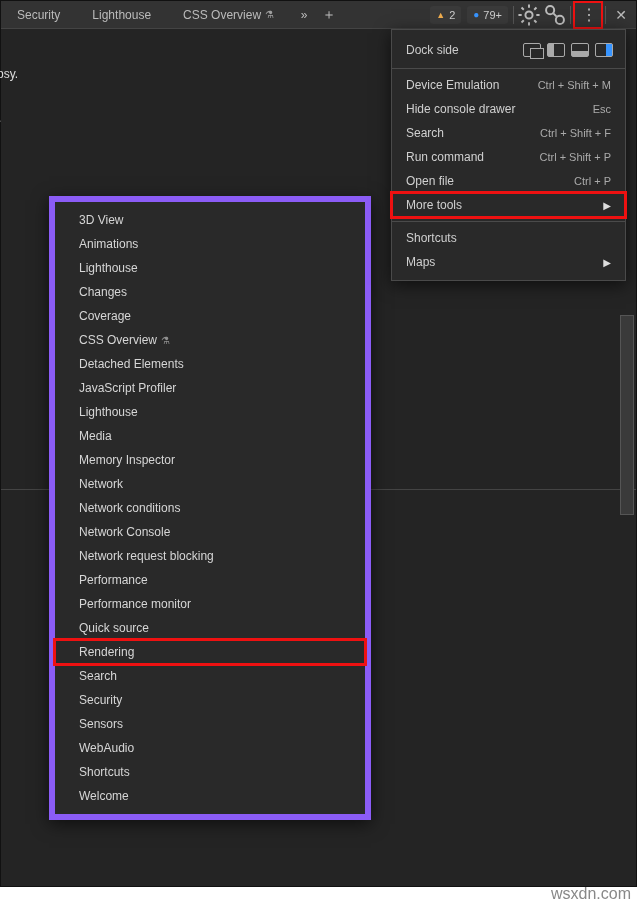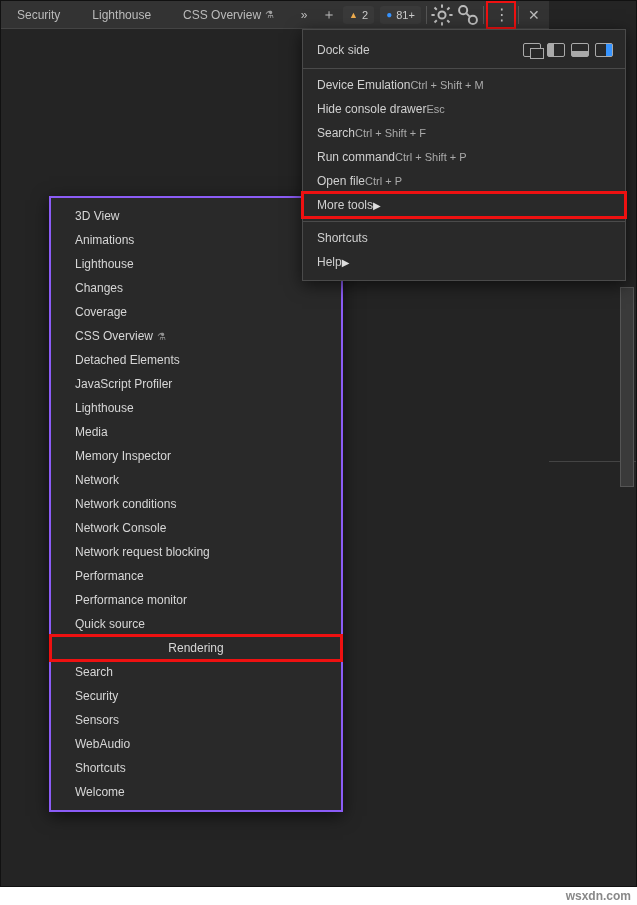--- a/index.html
+++ b/index.html
@@ -12,21 +12,21 @@
       color: #ccc;
       position: relative;
       overflow: hidden;
     }
     .devtools {
       position: absolute;
       top: 0; left: 0; right: 0; bottom: 18px;
       background: #242424;
       border: 1px solid #111;
       display: flex;
-      flex-direction: row;
+      flex-direction: column;
     }
     
     .tabbar {
       height: 28px;
       background: #333;
       display: flex;
       align-items: stretch;
       border-bottom: 1px solid #444;
       position: relative;
       z-index: 5;
@@ -79,33 +79,34 @@
     .page-sep {
       position:absolute; left:0; right:0;
       top: 460px;
       border-top: 1px solid #444;
     }
 
     
     .main-menu {
       position: absolute;
       top: 28px; right: 10px;
-      width: 324px;
+      width: 235px;
       background: #292929;
       border: 1px solid #4a4a4a;
       box-shadow: 0 4px 16px rgba(0,0,0,.6);
       z-index: 10;
       padding: 6px 0;
     }
     .menu-row {
       height: 24px;
       display: flex; align-items: center;
       padding: 0 14px;
       color: #d0d0d0;
       font-size: 12px;
+      justify-content: space-between;
     }
     .menu-row .shortcut { color: #aaa; font-size: 11px; }
     .menu-sep { height:1px; background:#4a4a4a; margin:4px 0;}
     .dock-row {
       height: 28px; display:flex; align-items:center;
       padding: 0 12px 0 14px; justify-content:space-between;
     }
     .dock-icons { display:flex; gap:6px; }
     .dock-icons span {
       width:18px; height:14px; border:1px solid #aaa; border-radius:2px;
@@ -120,51 +121,50 @@
     .menu-row.highlighted {
       outline: 3px solid #e11;
       outline-offset: -1px;
       background: #292929;
     }
 
     
     .submenu {
       position: absolute;
       top: 195px; left: 48px;
-      width: 294px;
+      width: 322px;
       background: #292929;
-      border: 2px solid #8b5cf6;
+      border: 6px solid #8b5cf6;
       box-shadow: 0 4px 16px rgba(0,0,0,.6);
       z-index: 9;
       padding: 6px 0;
     }
     .sub-item {
       height: 24px;
       display:flex; align-items:center;
       padding: 0 24px;
       color:#d6d6d6;
       font-size: 12px;
     }
     .sub-item .beaker { color:#aaa; }
     .sub-item.highlighted {
       outline: 3px solid #e11;
       outline-offset: -1px;
-      justify-content: center;
     }
 
     
     .fake-scroll {
       position:absolute; right:2px; top:286px; width:14px; height:200px;
       background:#3a3a3a; border:1px solid #555;
     }
 
     .watermark {
       position: absolute;
       right: 6px; bottom: 2px;
-      font-size: 12px; color: #888; font-weight: bold;
+      font-size: 16px; color: #888;
     }
   </style>
 </head>
 <body>
 
 <div class="devtools">
 
   <div class="tabbar">
     <div class="tabs">
       <div class="tab">Security</div>
@@ -175,21 +175,21 @@
       </div>
     </div>
     <div class="more-tabs">»</div>
     <div class="plus">＋</div>
     <div class="spacer"></div>
     <div class="right-controls">
       <div class="pill warn">
           <span>2</span>
         </div>
       <div class="pill info">
-          <span>81+</span>
+          <span>79+</span>
         </div>
       <div class="divider"></div>
       <div class="icon-btn">
         <svg viewBox="0 0 16 16" fill="none" stroke="#bbb" stroke-width="1.2">
             <circle cx="8" cy="8" r="2.2"></circle>
             <path d="M8 1.5v2M8 12.5v2M14.5 8h-2M3.5 8h-2M12.6 3.4l-1.4 1.4M4.8 11.2l-1.4 1.4M12.6 12.6l-1.4-1.4M4.8 4.8 3.4 3.4"></path>
           </svg>
       </div>
       <div class="icon-btn">
         <svg viewBox="0 0 16 16" fill="none" stroke="#bbb" stroke-width="1.2">
@@ -250,21 +250,21 @@
       </div>
     <div class="menu-row highlighted">
       <span>More tools</span>
       <span class="submenu-arrow">▶</span>
     </div>
     <div class="menu-sep"></div>
     <div class="menu-row">
       <span>Shortcuts</span>
     </div>
     <div class="menu-row">
-      <span>Help</span>
+      <span>Maps</span>
       <span class="submenu-arrow">▶</span>
     </div>
   </div>
 
   <div class="submenu" id="submenu">
       <div class="sub-item">
         <span>3D View</span>
       </div>
       <div class="sub-item">
         <span>Animations</span>

